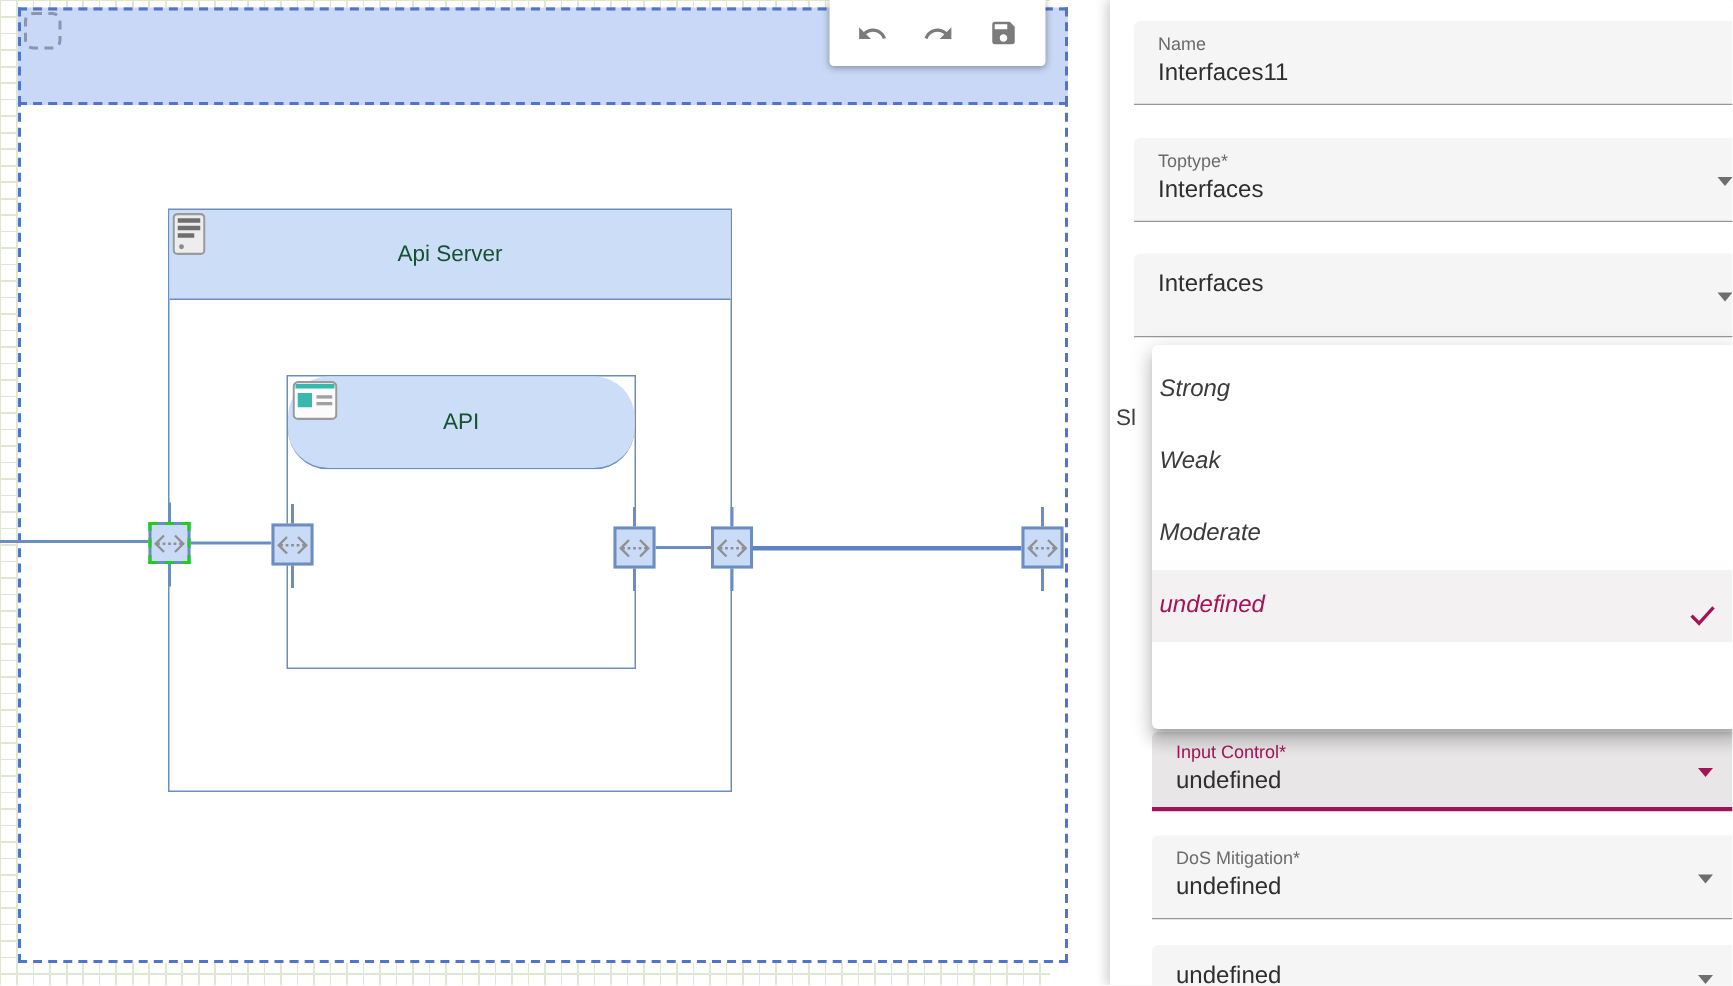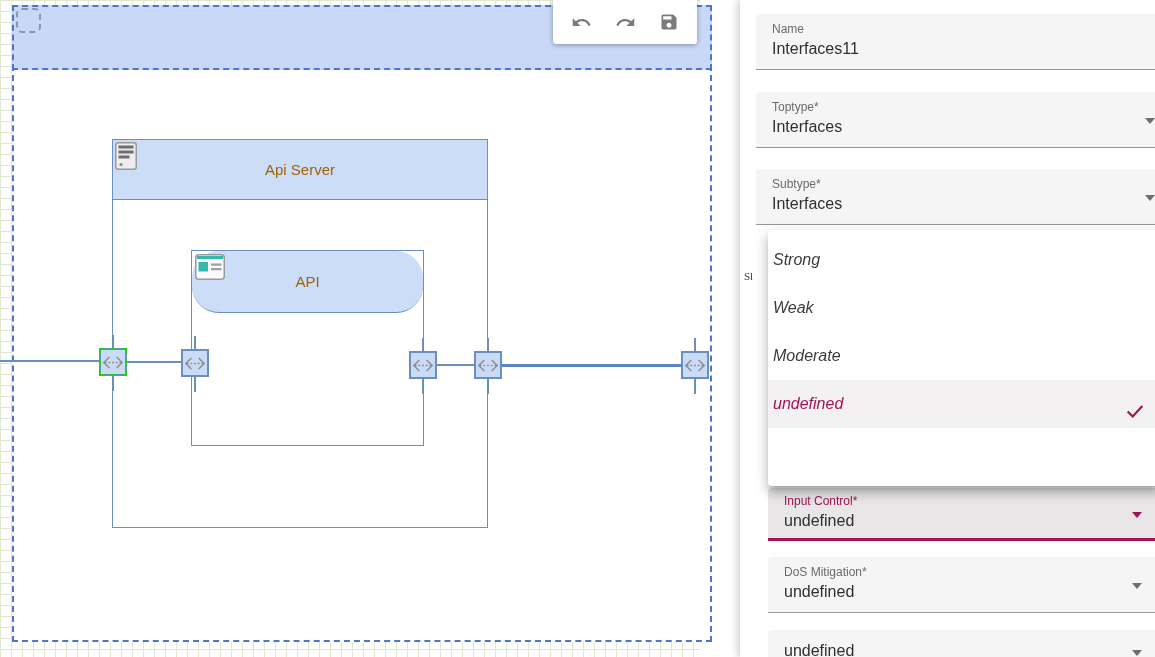--- a/index.html
+++ b/index.html
@@ -14,21 +14,21 @@
   .sel-rect{position:absolute;left:12px;top:5px;width:700px;height:637px;
       background:#fff;border:2px dashed #4f74c9;box-sizing:border-box;}
   .band{position:absolute;left:12px;top:5px;width:700px;height:65px;
       background:#c8d8f6;border:2px dashed #4f74c9;box-sizing:border-box;}
   .collapse-sq{position:absolute;left:16px;top:8px;width:25px;height:25px;
       background:#c8d8f6;border:2px dashed #8b96ad;border-radius:6px;box-sizing:border-box;}
 
   .node{position:absolute;background:#fff;border:1px solid #6c8ebf;box-sizing:border-box;}
   .node-header{position:relative;width:100%;background:#ccddf8;border-bottom:1px solid #6c8ebf;
       box-sizing:border-box;display:flex;align-items:center;justify-content:center;}
-  .node-label{color:#a16207;font-size:15px;text-align:center;}
+  .node-label{color:#14532d;font-size:15px;text-align:center;}
   .hdr-icon{position:absolute;left:2px;top:2px;}
 
   .edge{position:absolute;background:#6c8ebf;}
   .port{position:absolute;width:28px;height:28px;background:#c9dbf7;
       border:2px solid #6c8ebf;box-sizing:border-box;display:flex;align-items:center;justify-content:center;}
   .port.selected::after{content:"";position:absolute;inset:-2px;border:2px dashed #21cc21;}
 
   .toolbar{position:absolute;left:553px;top:0;width:144px;height:44px;background:#fff;
       border-radius:0 0 3px 3px;box-shadow:0 1px 5px rgba(0,0,0,.35);
       display:flex;align-items:center;justify-content:space-around;padding:0 6px;box-sizing:border-box;}
@@ -43,21 +43,21 @@
       padding:8px 16px 0;cursor:pointer;}
   .field .flabel{display:block;font-size:12px;color:#6b6b6b;line-height:14px;}
   .field .fvalue{display:block;font-size:16px;color:#2f2f2f;line-height:20px;margin-top:3px;}
   .field .arrow{position:absolute;right:16px;top:26px;width:0;height:0;
       border-left:5px solid transparent;border-right:5px solid transparent;border-top:6px solid #6e6e6e;}
   .field.inset{left:28px;width:390px;}
   .field.focused{background:#e8e6e6;border-bottom:3px solid #a31457;height:53px;padding-top:6px;}
   .field.focused .flabel{color:#a31457;}
   .field.focused .arrow{border-top-color:#a31457;top:24px;}
 
-  .obscured-text{position:absolute;left:4px;top:270px;font-size:11px;color:#3d3d3d;z-index:1;font-family:Liberation Serif, serif;}
+  .obscured-text{position:absolute;left:4px;top:270px;font-size:15px;color:#3d3d3d;z-index:1;}
   .chevron-up{position:absolute;left:414px;top:266px;width:22px;height:22px;z-index:6;cursor:pointer;}
 
   .dropdown{position:absolute;left:28px;top:230px;width:392px;height:256px;background:#fff;
       border-radius:4px;z-index:5;padding-top:6px;box-sizing:border-box;
       box-shadow:0 5px 5px -3px rgba(0,0,0,.2),0 8px 10px 1px rgba(0,0,0,.14),0 3px 14px 2px rgba(0,0,0,.12);}
   .option{position:relative;height:48px;line-height:48px;padding-left:5px;
       font-size:16px;color:#3b3b3b;cursor:pointer;font-style:italic;}
   .option.selected{background:#f4f1f2;color:#a31457;}
   .option .check{position:absolute;right:14px;top:13px;width:22px;height:22px;}
 
@@ -178,21 +178,20 @@
       <span class="fvalue">Interfaces11</span>
     </div>
 
     <div class="field" style="top:92px;">
       <span class="flabel">Toptype*</span>
       <span class="fvalue">Interfaces</span>
       <span class="arrow"></span>
     </div>
 
     <div class="field" style="top:169px;">
-      <span class="flabel">Subtype*</span>
       <span class="fvalue">Interfaces</span>
       <span class="arrow"></span>
     </div>
 
     <span class="obscured-text">Sl</span>
     <span class="chevron-up">
       <svg width="22" height="22" viewBox="0 0 24 24">
         <path d="M6 15 L12 9 L18 15" fill="none" stroke="#4f4f4f" stroke-width="2"></path>
       </svg>
     </span>

